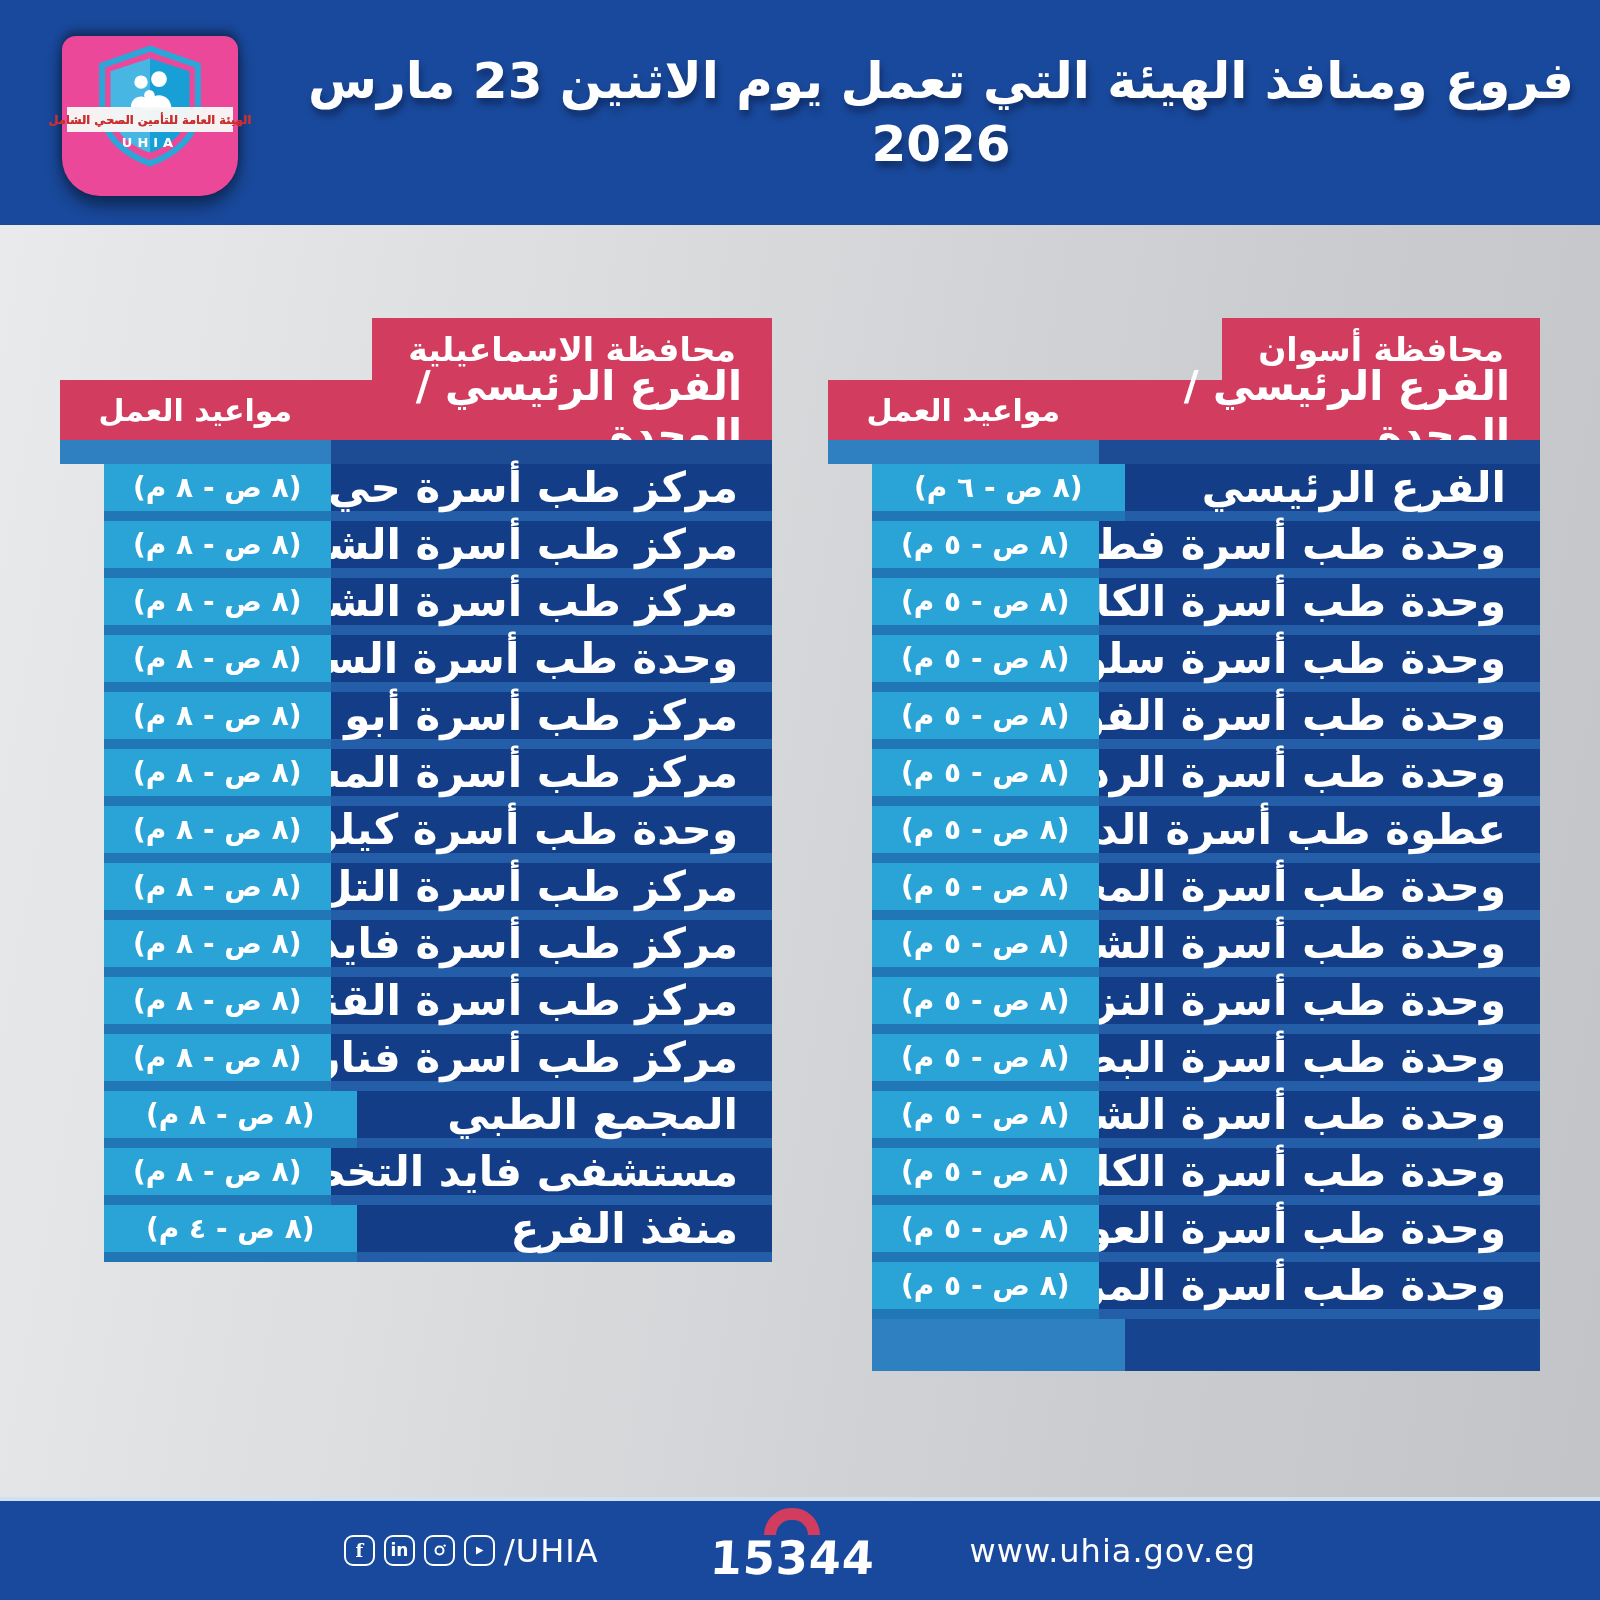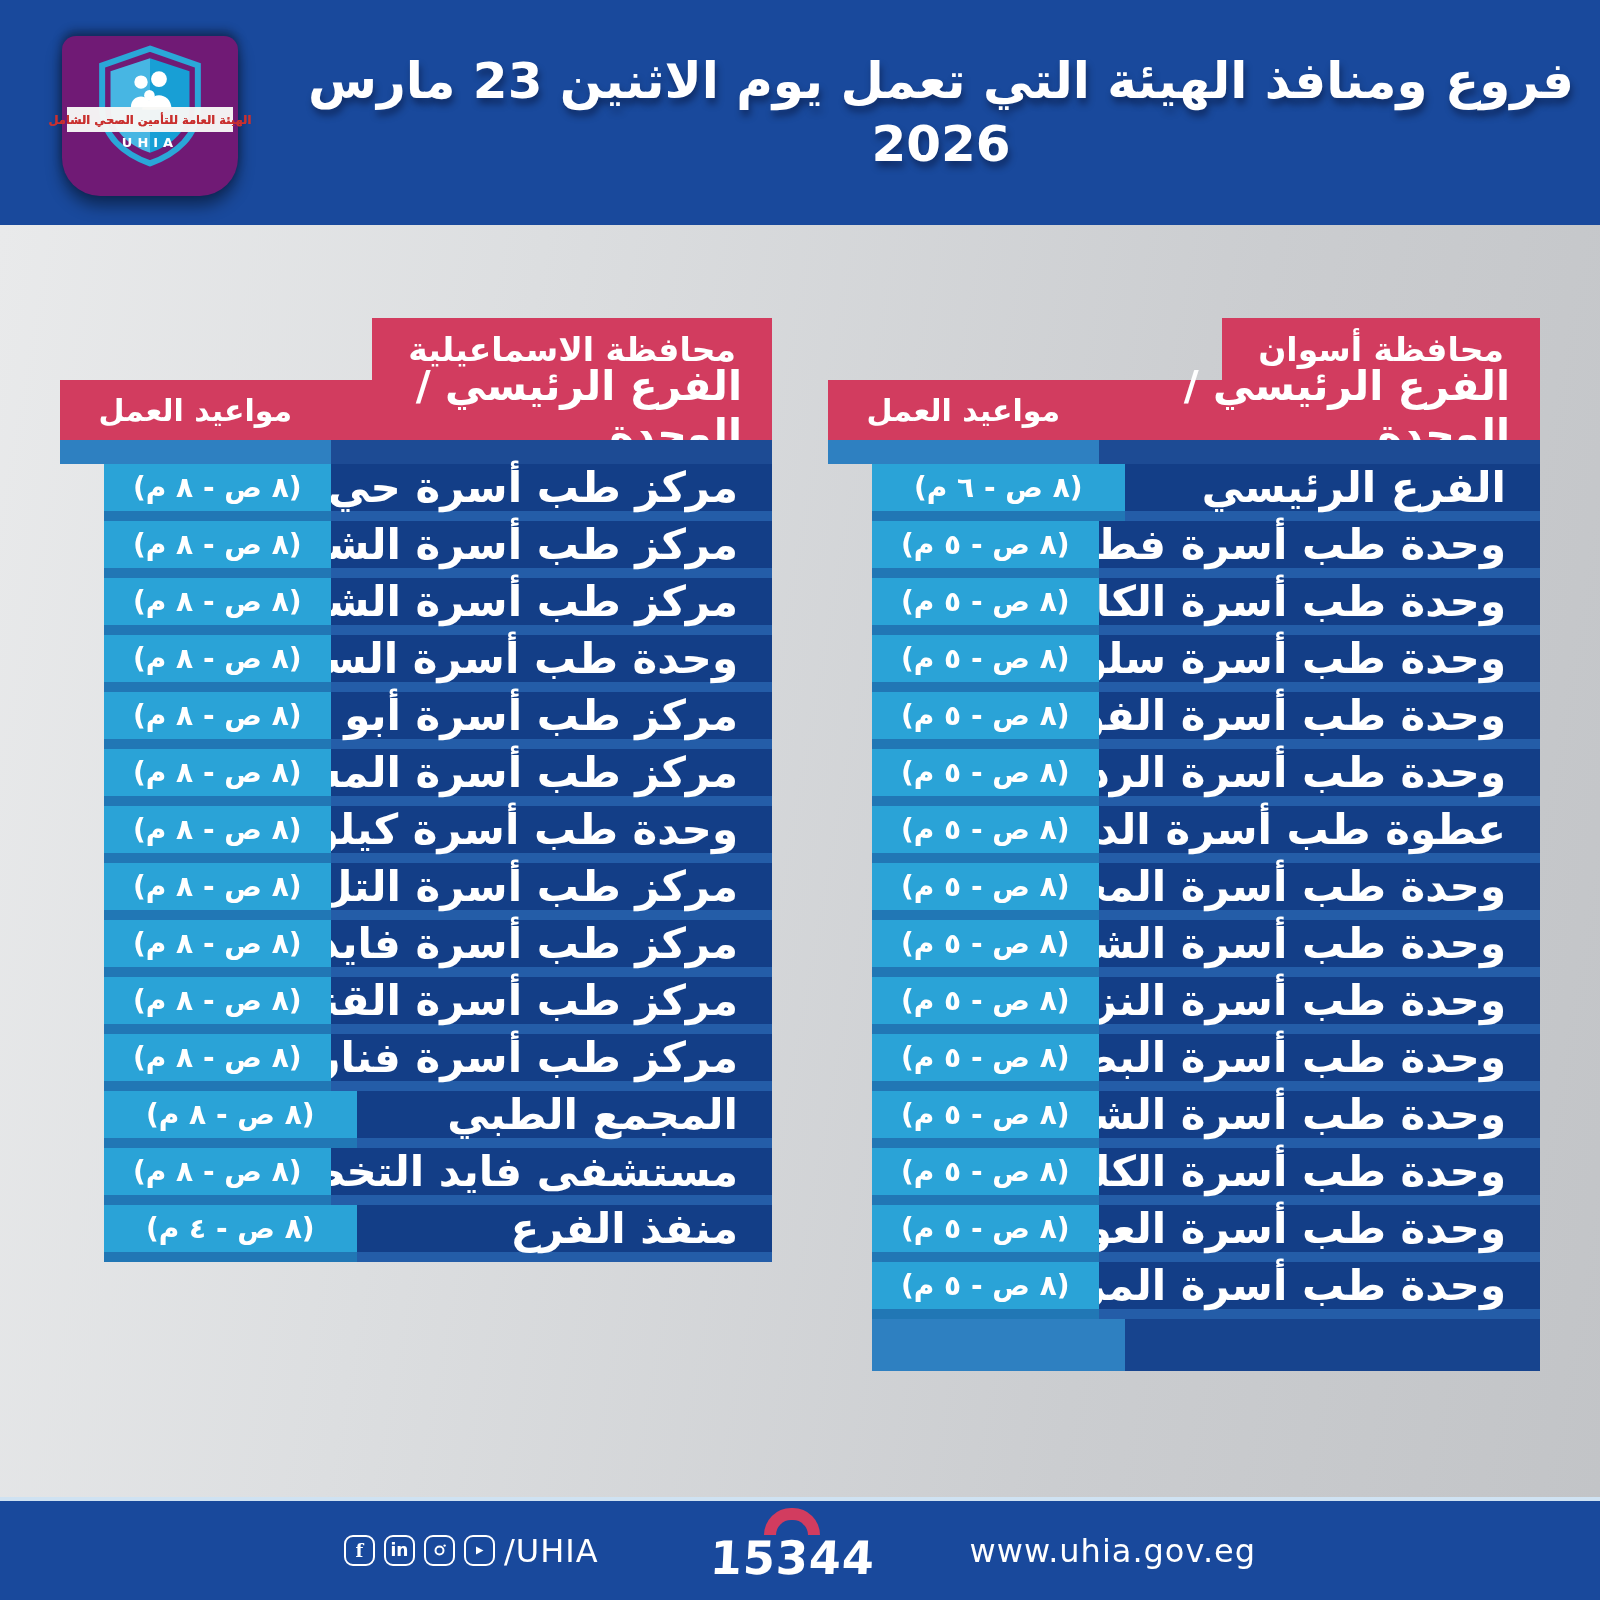--- a/index.html
+++ b/index.html
@@ -6,21 +6,21 @@
   *{box-sizing:border-box;}
   .canvas{
     position:relative;width:1600px;height:1600px;overflow:hidden;
     font-family:"DejaVu Sans",sans-serif;background:#d2d4d6;
   }
 
   
   .top-band{position:absolute;top:0;left:0;width:1600px;height:225px;background:#19499c;}
   .logo-card{
     position:absolute;left:62px;top:36px;width:176px;height:160px;
-    background:#701a75;border-radius:14px 14px 38px 38px;
+    background:#ec4899;border-radius:14px 14px 38px 38px;
     box-shadow:0 10px 16px rgba(0,0,0,.45),0 -5px 10px rgba(10,10,20,.45);
     display:flex;align-items:center;justify-content:center;
   }
   .logo-inner{position:relative;width:150px;height:150px;}
   .logo-inner svg{position:absolute;left:15px;top:4px;}
   .logo-band{
     position:absolute;left:-8px;right:-8px;top:66px;height:25px;
     background:rgba(248,248,246,.96);
     display:flex;align-items:center;justify-content:center;
     color:#c9302f;font-size:11.5px;font-weight:bold;white-space:nowrap;

